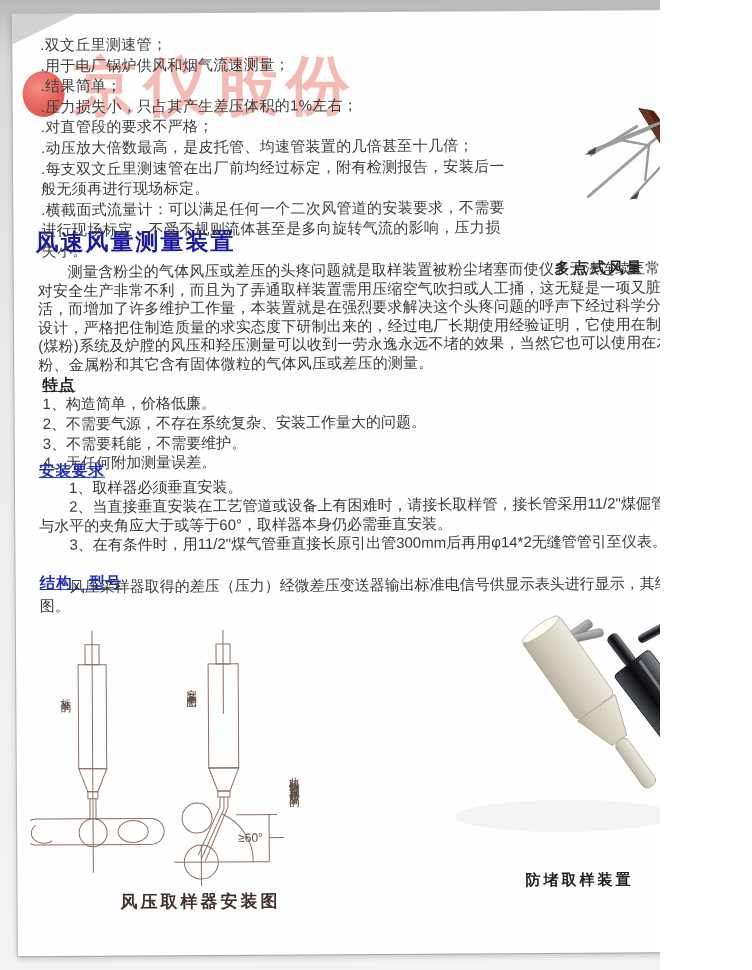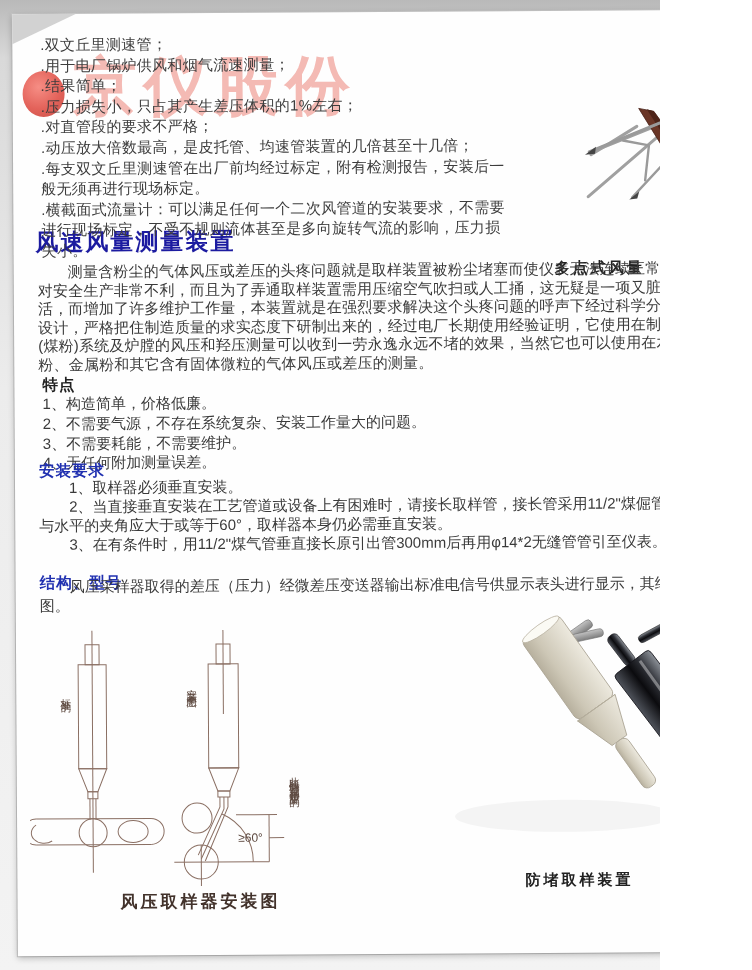--- a/index.html
+++ b/index.html
@@ -22,21 +22,21 @@
   .bullets{left:28px;top:21px;width:470px;font-size:15px;line-height:20.6px;
     color:#3d3d3d;z-index:2;letter-spacing:.3px;}
   
   .fig-top{left:520px;top:48px;width:195px;height:155px;}
   .fig-top-caption{left:541px;top:201px;font-size:15px;font-weight:bold;
     letter-spacing:3px;color:#222;margin-top:47px;}
   
   .main-title{left:22px;top:213px;font-size:23px;font-weight:bold;color:#1c1ba0;letter-spacing:2px;}
   .intro-para{left:24px;top:249px;width:694px;font-size:15px;line-height:18.6px;
     text-indent:2em;color:#3a3a3a;letter-spacing:.2px;}
-  .sec-title{font-size:15.5px;font-weight:bold;color:#222;letter-spacing:1px;}
+  .sec-title{font-size:15.5px;font-weight:bold;color:#222;letter-spacing:1px;text-decoration:underline;}
   .sec-title.blue{color:#2030b0;}
   .features-title{left:28px;top:361px;}
   .features-list{left:28px;top:380px;font-size:15px;line-height:19.8px;color:#3a3a3a;}
   .install-title{left:24px;top:447px;}
   .install-items{left:24px;top:464px;width:696px;font-size:15px;line-height:19px;color:#3a3a3a;}
   .install-items p{margin:0;text-indent:2em;}
   .struct-title{left:24px;top:545px;margin-top:14px;}
   .struct-para{left:24px;top:563px;width:696px;font-size:15px;line-height:19px;
     text-indent:2em;color:#3a3a3a;}
   

